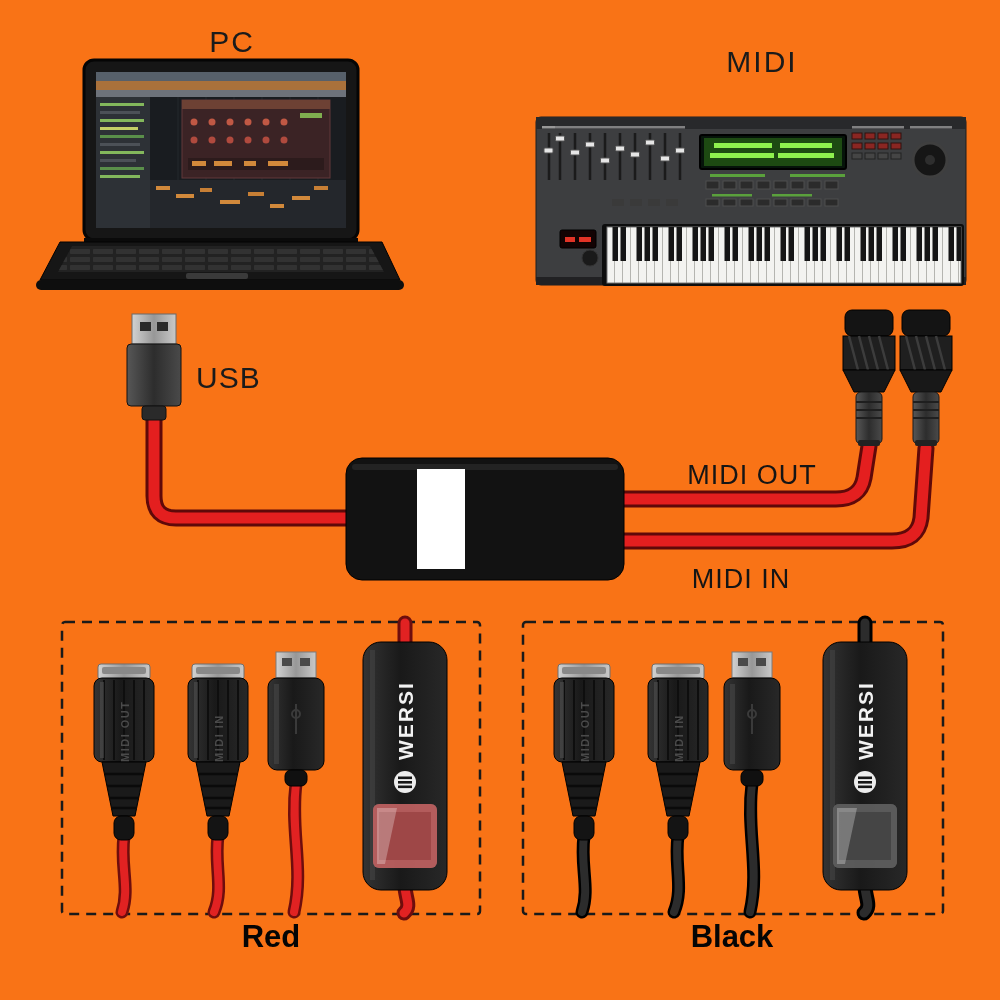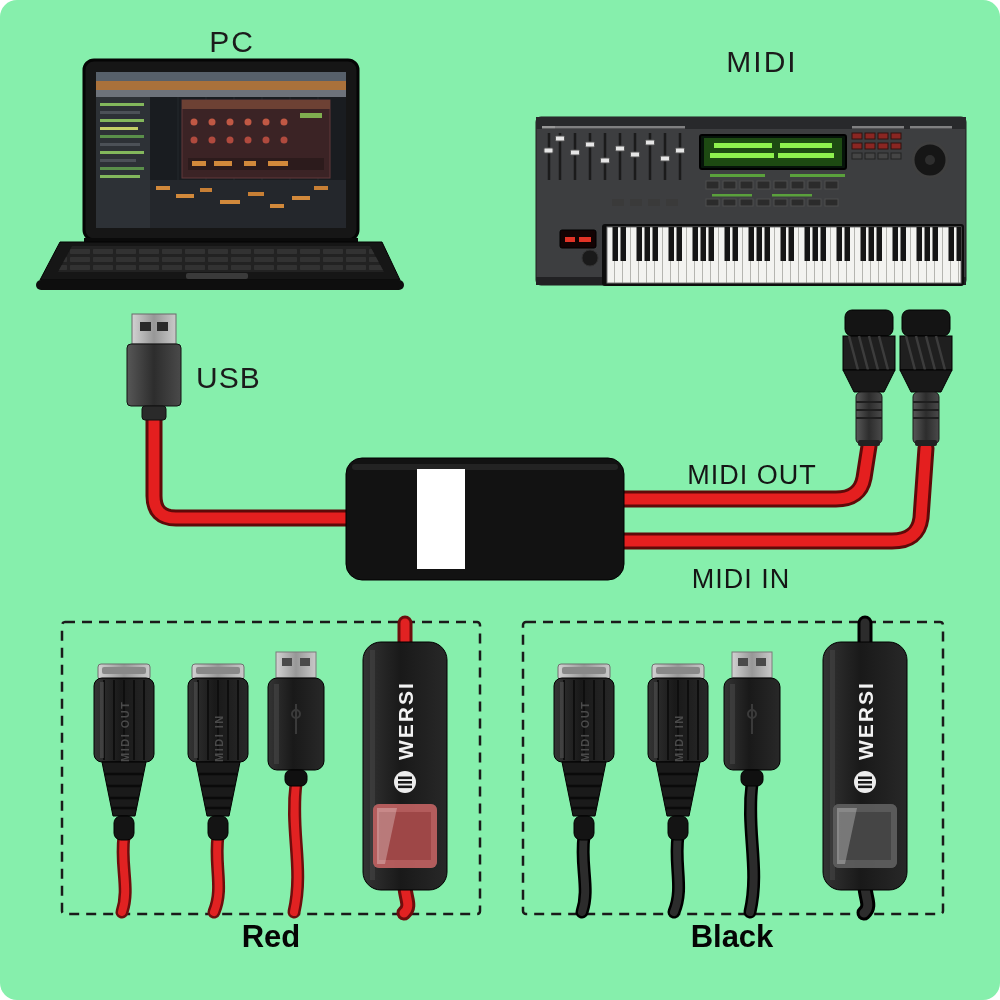--- a/index.html
+++ b/index.html
@@ -1,17 +1,17 @@
 <!DOCTYPE html>
 <html><head>
 <meta charset="utf-8">
 <style>
   html,body{margin:0;padding:0;background:#fff;}
-  #stage{position:relative;width:1000px;height:1000px;background:#86efac;overflow:hidden;
-         font-family:"Liberation Sans",sans-serif;border-radius:17px;}
+  #stage{position:relative;width:1000px;height:1000px;background:#f97316;overflow:hidden;
+         font-family:"Liberation Sans",sans-serif;}
   svg text{font-family:"Liberation Sans",sans-serif;}
   .big-label{font-size:30px;fill:#1b1b1b;}
   .mid-label{font-size:27px;fill:#151515;}
   .caption{font-size:31px;font-weight:bold;fill:#050505;}
   .emboss{font-size:11px;letter-spacing:1.5px;fill:#4a4a4a;font-weight:bold;}
 </style>
 </head>
 <body>
 
 <div id="stage">

